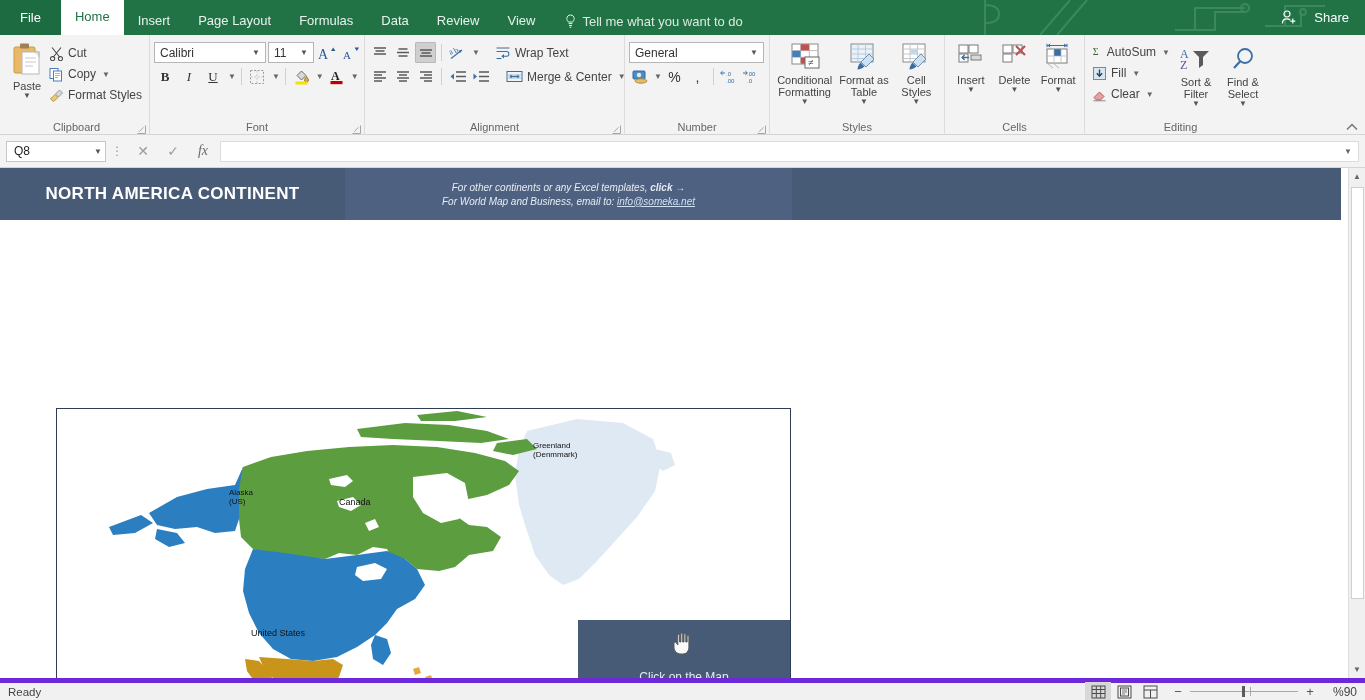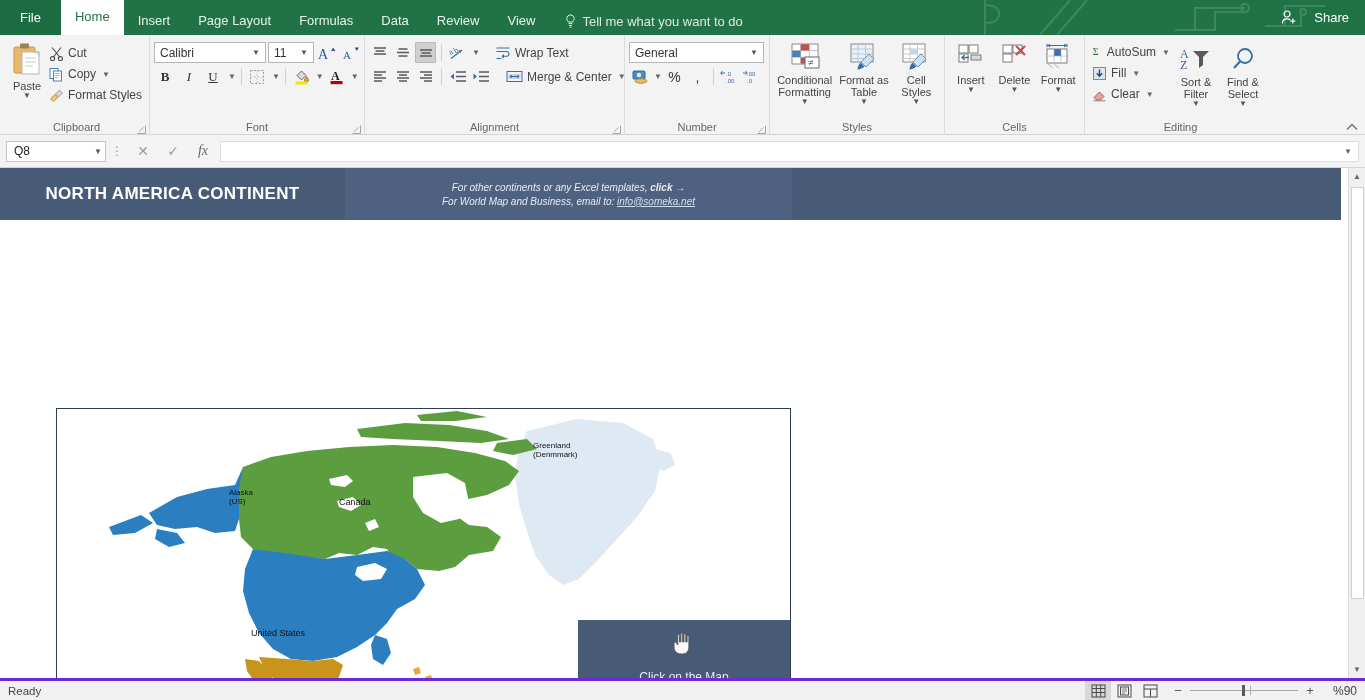--- a/index.html
+++ b/index.html
@@ -147,21 +147,21 @@
   .vsb {
     position:absolute; right:0; top:0; width:17px; bottom:0; background:#f0f0f0;
     border-left:1px solid #dcdcdc; display:flex; flex-direction:column; align-items:center;
   }
   .sb-arrow { width:17px; height:17px; display:flex; align-items:center; justify-content:center; color:#666; font-size:8px; }
   .vsb-thumb { width:13px; background:#fff; border:1px solid #cfcfcf; margin:0 auto; }
   .vsb-track { flex:1; width:13px; position:relative; }
 
   
   .statusbar {
-    flex:0 0 22px; height:22px; background:#f1f1f1; border-top:3px solid #6d28d9;
+    flex:0 0 22px; height:22px; background:#f1f1f1; border-top:5px solid #6d28d9;
     display:flex; align-items:center; justify-content:space-between; padding:0 8px; font-size:11.5px; color:#444;
   }
   .sb-right { display:flex; align-items:center; gap:0; }
   .view-btn { width:26px; height:20px; display:flex; align-items:center; justify-content:center; }
   .view-btn.active { background:#d8d8d8; }
   .zoom-slider { display:flex; align-items:center; gap:7px; margin:0 8px 0 10px; }
   .zs-line { width:108px; height:1px; background:#a9a9a9; position:relative; }
   .zs-knob { position:absolute; left:52px; top:-5px; width:3px; height:11px; background:#5a5a5a; }
   .zs-tick { position:absolute; left:60px; top:-4px; width:1px; height:9px; background:#aaa; }
   .zoom-pct { min-width:34px; text-align:right; font-size:12px; }

